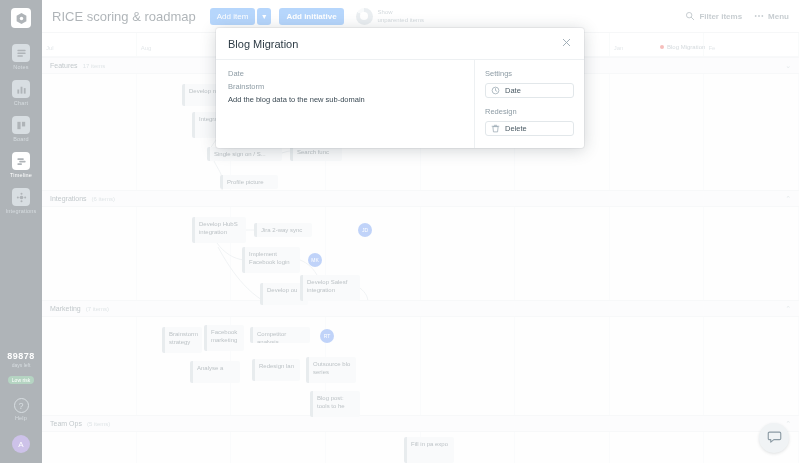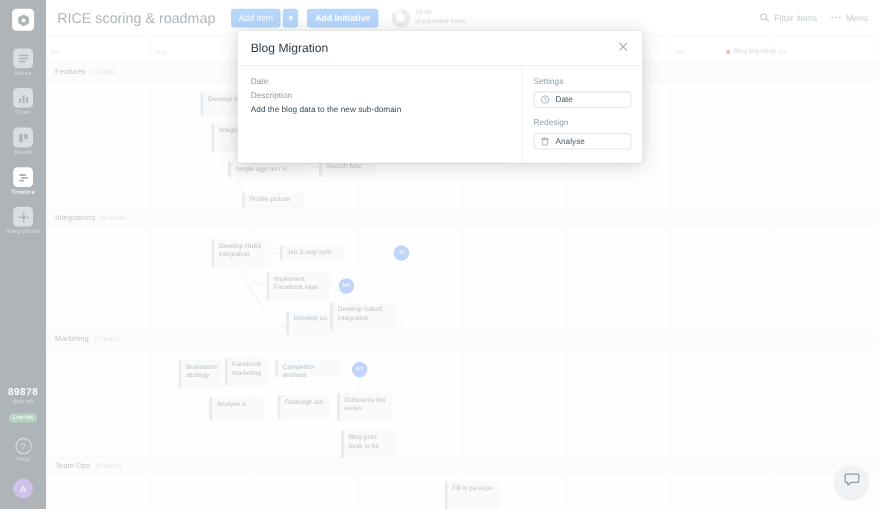--- a/index.html
+++ b/index.html
@@ -87,21 +87,21 @@
   .pie {
     width:17px; height:17px; border-radius:50%;
     background: conic-gradient(#c8d2d9 0 84%, #edf1f3 84% 100%);
     position:relative;
   }
   .pie::after {
     content:""; position:absolute; left:4.5px; top:4.5px;
     width:8px; height:8px; border-radius:50%; background:#fff;
   }
   .pie-text { margin-left:5px; font-size:6px; color:#8b9aa4; line-height:1.35; }
-  .topbar-right { margin-left:auto; display:flex; align-items:center; gap: 12px; }
+  .topbar-right { margin-left:auto; display:flex; align-items:center; gap: 12px; font-weight: bold; }
   .tb-link { display:flex; align-items:center; gap:4px; font-size:8px; color:#6b7b85; cursor:pointer;}
   .tb-ico { width:10px; height:10px; display:flex; align-items:center; justify-content:center; }
 
   
   .tl-head {
     position:absolute; left:42px; top:33px; right:0; height:24px;
     background:#fff; border-bottom:1px solid #eceff1;
     display:flex;
   }
   .tl-col {
@@ -422,21 +422,21 @@
       <svg width="11" height="11" viewBox="0 0 24 24">
           <line x1="5" y1="5" x2="19" y2="19" stroke="#9aa8b2" stroke-width="2" stroke-linecap="round"></line>
           <line x1="19" y1="5" x2="5" y2="19" stroke="#9aa8b2" stroke-width="2" stroke-linecap="round"></line>
         </svg>
     </div>
   </div>
 
   <div class="modal-body">
     <div class="modal-left">
       <div class="fld-label">Date</div>
-      <div class="fld-label">Description</div>
+      <div class="fld-label">Brainstorm</div>
       <div class="fld-value">Add the blog data to the new sub-domain</div>
     </div>
 
     <div class="modal-right">
       <div class="sec-label">Settings</div>
       <div class="menu-row">
         <span class="menu-ico">
           <svg width="9" height="9" viewBox="0 0 24 24">
               <circle cx="12" cy="12" r="9" fill="none" stroke="#9aa8b2" stroke-width="2"></circle>
               <path d="M12 7 V12 L15.5 14" fill="none" stroke="#9aa8b2" stroke-width="2" stroke-linecap="round"></path>
@@ -447,21 +447,21 @@
 
       <div class="sec-label">Redesign</div>
       <div class="menu-row">
         <span class="menu-ico">
           <svg width="9" height="9" viewBox="0 0 24 24">
               <path d="M5 7 H19 L17.5 21 H6.5 Z" fill="none" stroke="#9aa8b2" stroke-width="2"></path>
               <line x1="3" y1="6" x2="21" y2="6" stroke="#9aa8b2" stroke-width="2" stroke-linecap="round"></line>
               <line x1="9" y1="3.5" x2="15" y2="3.5" stroke="#9aa8b2" stroke-width="2" stroke-linecap="round"></line>
             </svg>
         </span>
-        <span>Analyse</span>
+        <span>Delete</span>
       </div>
     </div>
   </div>
 </div>
 
 <div class="chat-bubble">
   <span>
     <svg width="15" height="15" viewBox="0 0 24 24">
         <path d="M4 5 H20 A2 2 0 0 1 22 7 V15 A2 2 0 0 1 20 17 H11 L6 21 V17 H4 A2 2 0 0 1 2 15 V7 A2 2 0 0 1 4 5 Z" fill="none" stroke="#8b9aa4" stroke-width="1.8" stroke-linejoin="round"></path>
       </svg>

